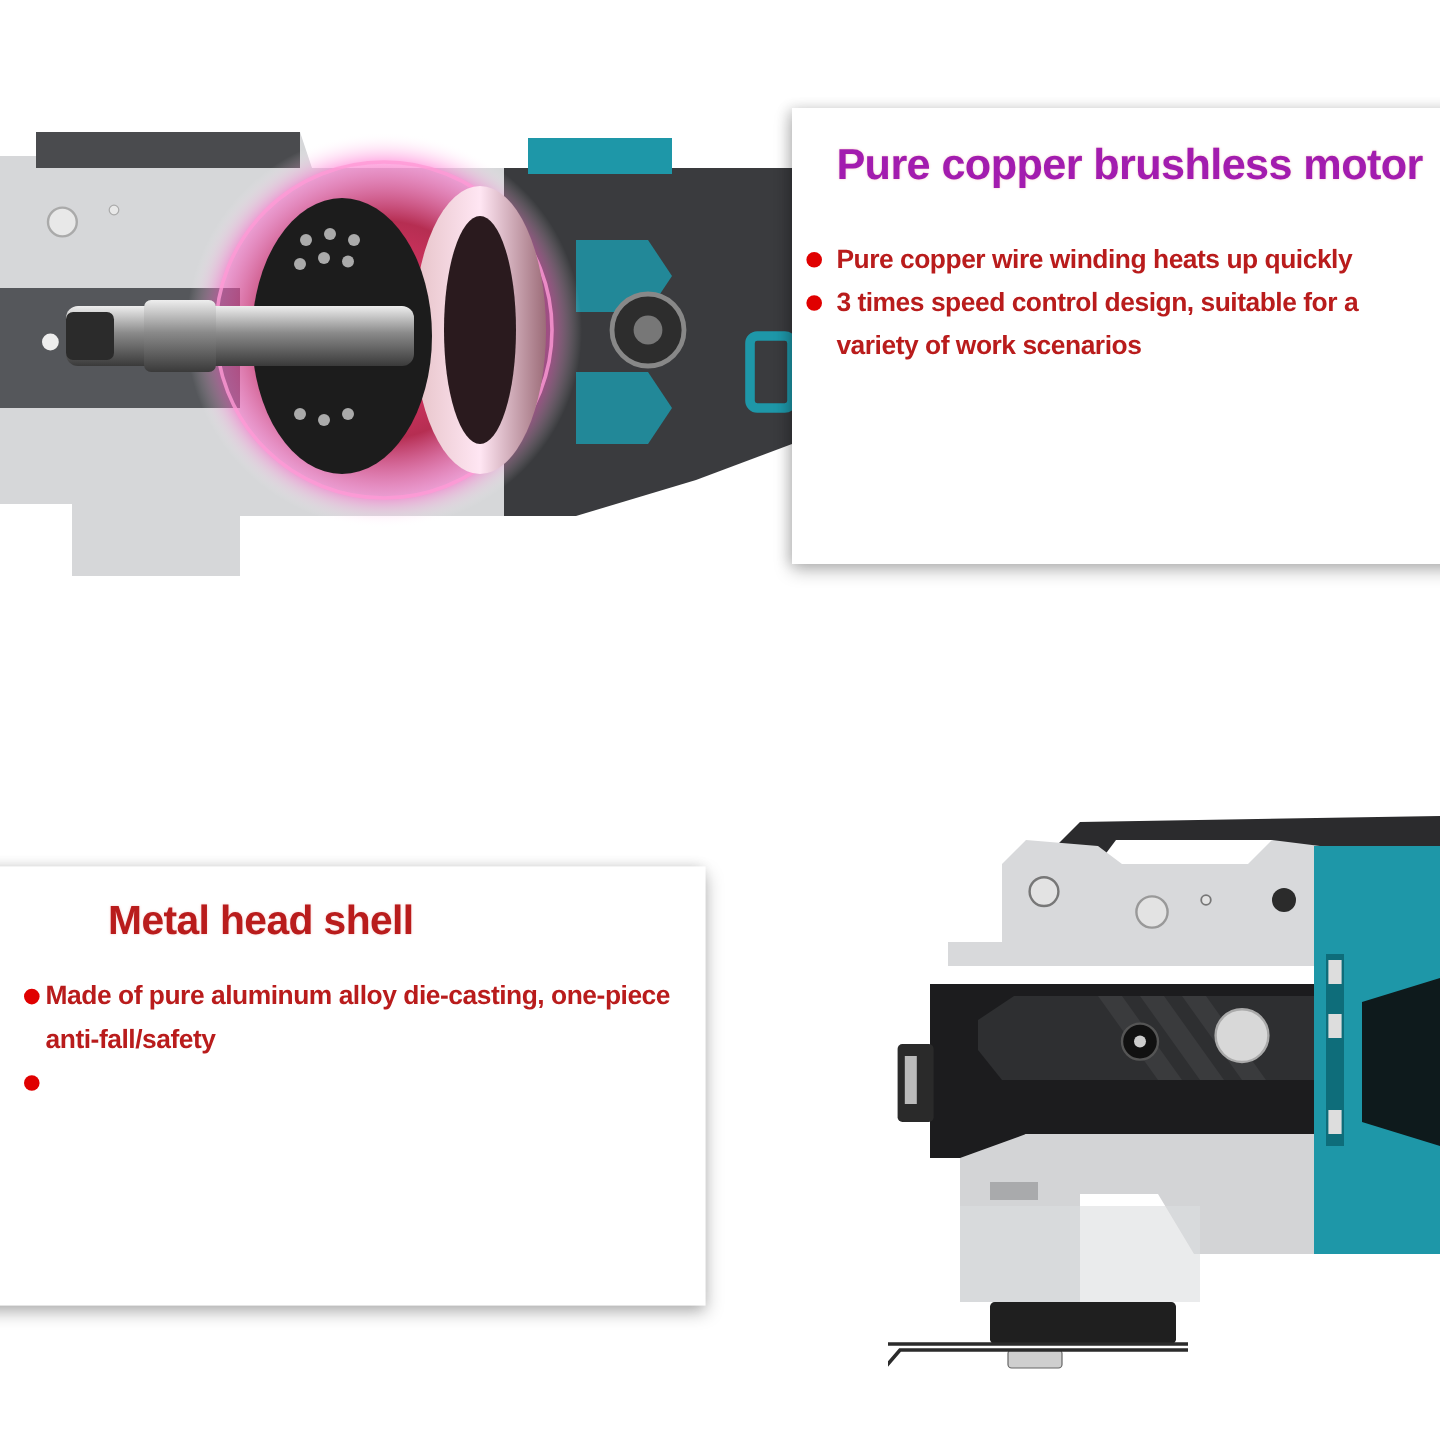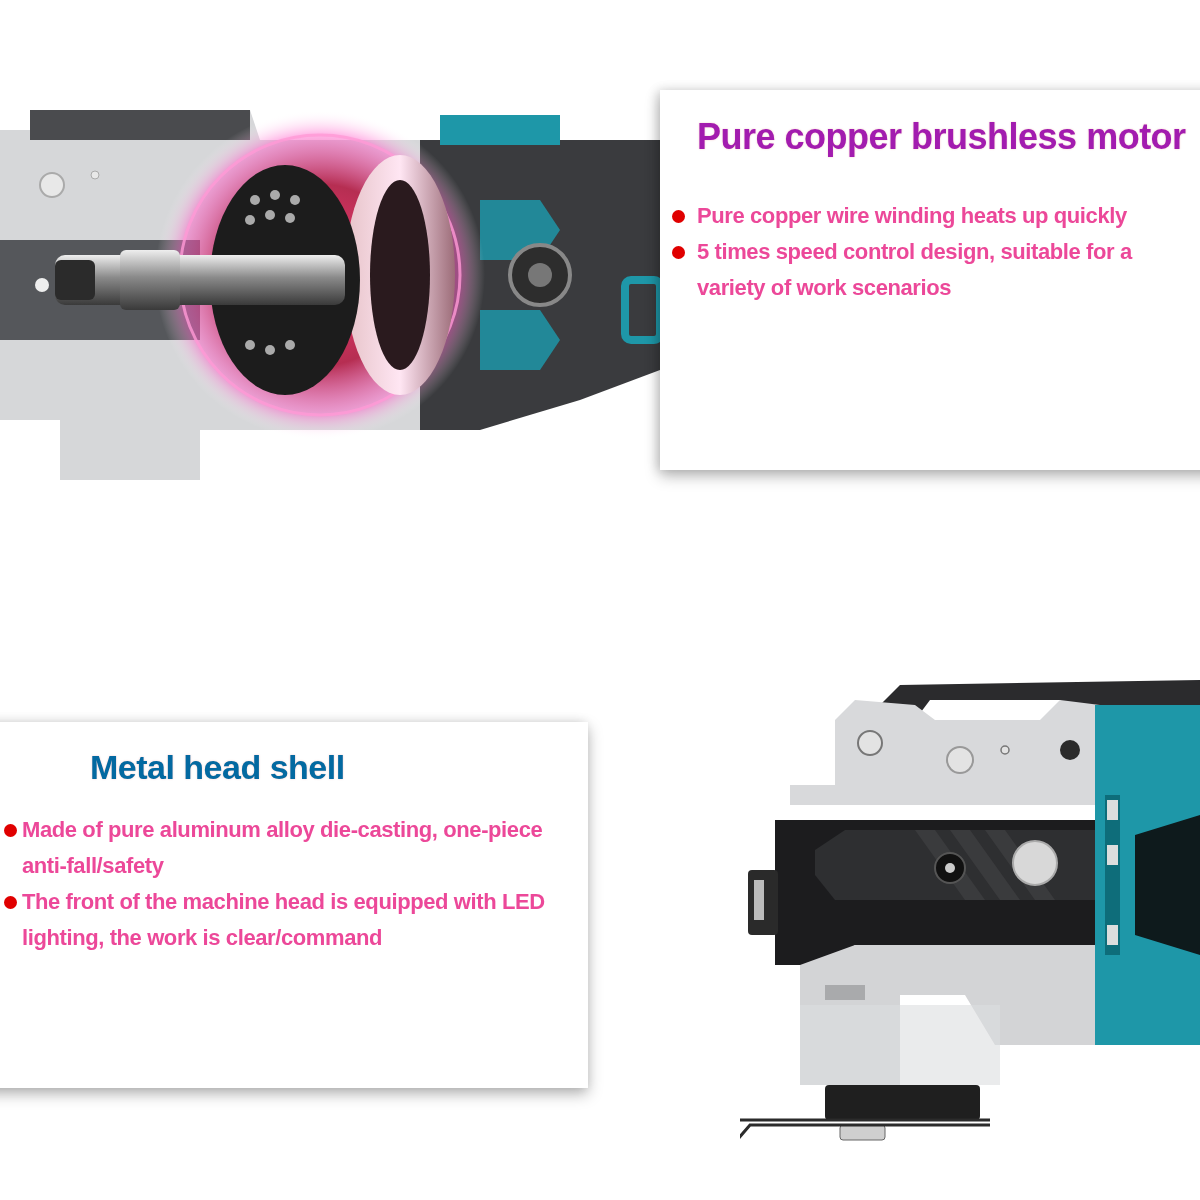--- a/index.html
+++ b/index.html
@@ -12,38 +12,38 @@
     position: absolute; background: #ffffff;
     box-shadow: 0 6px 14px rgba(0,0,0,0.28), -3px 0 10px rgba(0,0,0,0.12);
   }
   .panel-title {
     position: absolute; margin: 0; font-weight: bold;
     letter-spacing: -0.5px; white-space: nowrap;
     text-shadow: 0 0 2px rgba(220,30,30,0.25);
   }
   .bullets { position: absolute; margin: 0; padding: 0; list-style: none; }
   .bullet {
-    position: relative; font-weight: bold; color: #ec4899;
+    position: relative; font-weight: bold; color: #b91c1c;
     letter-spacing: -0.4px;
   }
   .dot {
     position: absolute; border-radius: 50%;
   }
 
   
   #top-panel { left: 660px; top: 90px; width: 560px; height: 380px; }
   #top-panel .panel-title { left: 37px; top: 26px; font-size: 36px; }
   #top-panel .bullets { left: 10px; top: 108px; width: 530px; }
   #top-panel .bullet { padding-left: 27px; font-size: 22px; line-height: 36px; }
   #top-panel .dot { left: 2px; top: 12px; width: 13px; height: 13px; }
 
   
   #bottom-panel { left: -20px; top: 722px; width: 608px; height: 366px; }
   #bottom-panel .panel-title { left: 110px; top: 26px; font-size: 34px; }
-  #bottom-panel .bullets { left: 22px; top: 90px; width: 570px; }
+  #bottom-panel .bullets { left: 38px; top: 90px; width: 570px; }
   #bottom-panel .bullet { padding-left: 20px; font-size: 22px; line-height: 36px; }
   #bottom-panel .dot { left: 2px; top: 12px; width: 13px; height: 13px; }
 
   
   .tool { position: absolute; }
   #motor-illustration { left: 0; top: 100px; width: 660px; height: 420px; }
   #head-illustration { left: 740px; top: 675px; width: 460px; height: 490px; }
 </style>
 </head>
 <body>
@@ -112,35 +112,34 @@
 
 <section id="top-panel" class="panel">
   <h2 class="panel-title" style="color:#a21caf;">Pure copper brushless motor</h2>
   <ul class="bullets">
     <li class="bullet">
       <span class="dot" style="background:#e00000;"></span>
       <span>Pure copper wire winding heats up quickly</span>
     </li>
     <li class="bullet">
       <span class="dot" style="background:#e00000;"></span>
-      <span>5 times speed control design, suitable for a variety of work scenarios</span>
+      <span>3 times speed control design, suitable for a variety of work scenarios</span>
     </li>
   </ul>
 </section>
 
 <section id="bottom-panel" class="panel">
-  <h2 class="panel-title" style="color:#0369a1;">Metal head shell</h2>
+  <h2 class="panel-title" style="color:#b91c1c;">Metal head shell</h2>
   <ul class="bullets">
     <li class="bullet">
       <span class="dot" style="background:#e00000;"></span>
       <span>Made of pure aluminum alloy die-casting, one-piece anti-fall/safety</span>
     </li>
     <li class="bullet">
       <span class="dot" style="background:#e00000;"></span>
-      <span>The front of the machine head is equipped with LED lighting, the work is clear/command</span>
     </li>
   </ul>
 </section>
 
 <svg id="head-illustration" class="tool" viewBox="0 0 460 490">
 
   <path d="M140 30 L160 10 L460 5 L460 40 L340 40 L320 25 L190 25 L175 45 Z" fill="#2b2b2d"></path>
 
   <path d="M95 45 L115 25 L175 30 L195 45 L300 45 L320 25 L360 30 L360 130 L50 130 L50 110 L95 110 Z" fill="#d8d9db"></path>
   <circle cx="130" cy="68" r="12" fill="#e3e3e3" stroke="#777" stroke-width="2"></circle>

